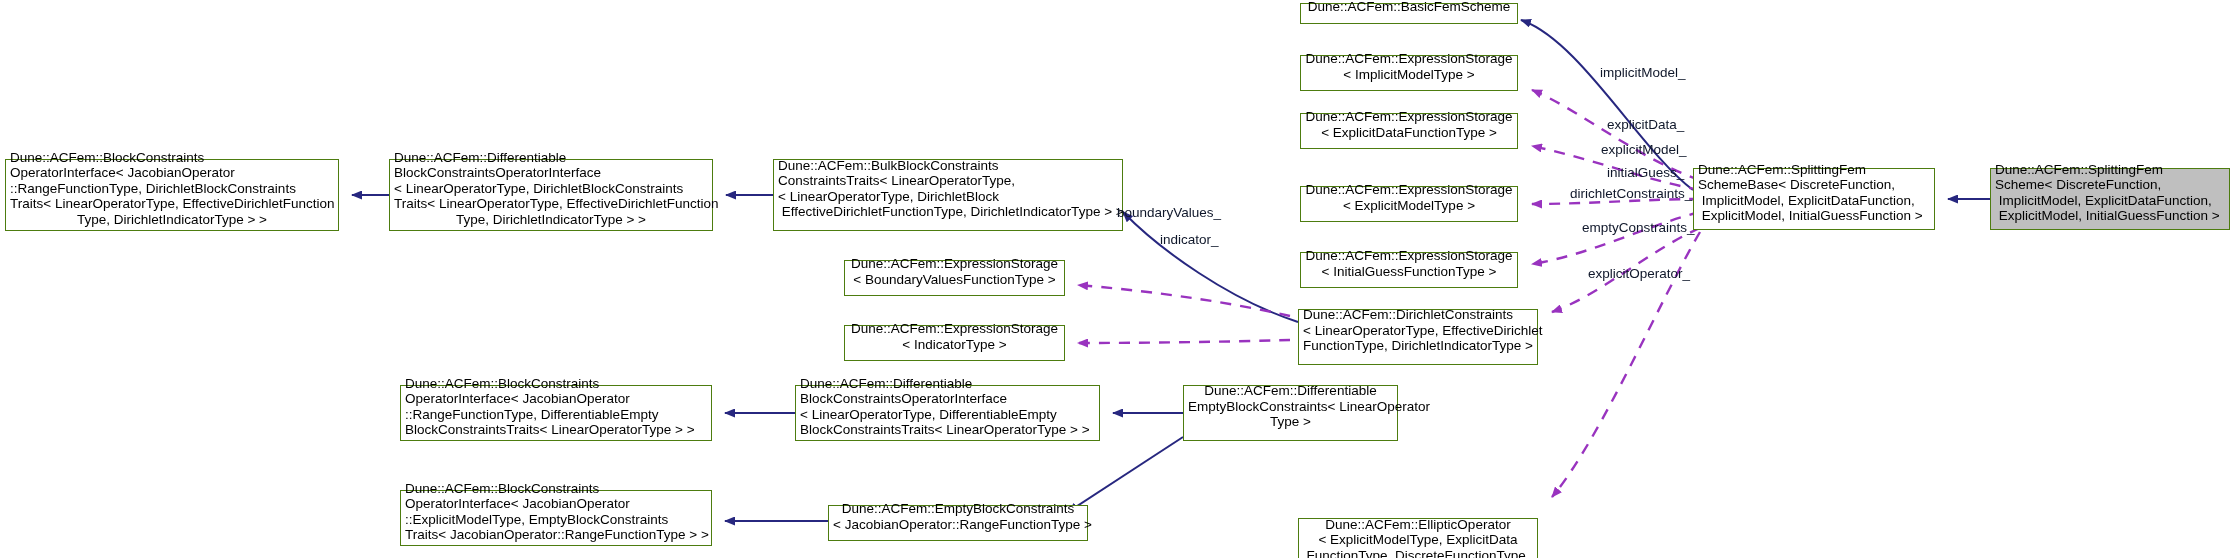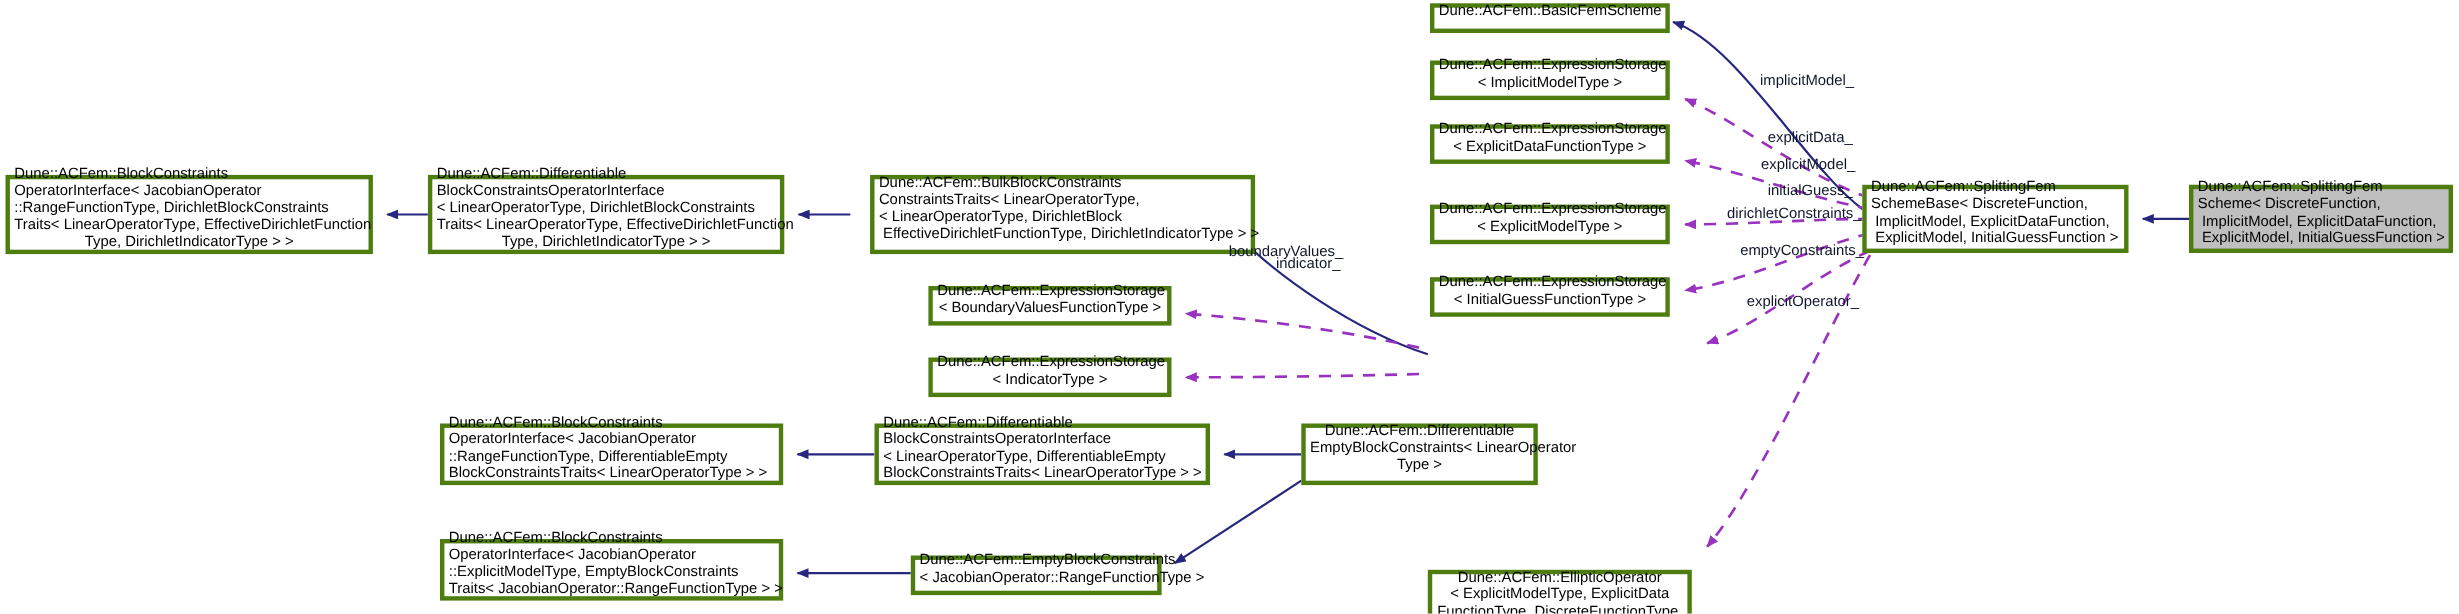--- a/index.html
+++ b/index.html
@@ -19,21 +19,21 @@
     position: absolute;
     left: 0;
     top: 0;
     width: 2235px;
     height: 558px;
     pointer-events: none;
   }
   .node {
     position: absolute;
     box-sizing: border-box;
-    border: 4px solid #4d7c0f;
+    border: 1px solid #4d7c0f;
     background: #ffffff;
     color: #000000;
     font-size: 13.5px;
     line-height: 15.5px;
     text-align: center;
     padding: 3px 4px 16px 4px;
     white-space: pre;
     display: flex;
     flex-direction: column;
     justify-content: center;
@@ -122,37 +122,42 @@
   </div>
 
   <div class="node lefty" style="left:389px; top:159px; width:324px; height:72px;">
     <span class="ln">Dune::ACFem::Differentiable</span>
     <span class="ln">BlockConstraintsOperatorInterface</span>
     <span class="ln">&lt; LinearOperatorType, DirichletBlockConstraints</span>
     <span class="ln">Traits&lt; LinearOperatorType, EffectiveDirichletFunction</span>
     <span class="ln" style="text-align:center">Type, DirichletIndicatorType &gt; &gt;</span>
   </div>
 
-  <div class="node lefty" style="left:773px; top:159px; width:350px; height:72px;margin-left:18px;">
+  <div class="node lefty" style="left:773px; top:159px; width:350px; height:72px;">
     <span class="ln">Dune::ACFem::BulkBlockConstraints</span>
     <span class="ln">ConstraintsTraits&lt; LinearOperatorType,</span>
     <span class="ln">&lt; LinearOperatorType, DirichletBlock</span>
     <span class="ln"> EffectiveDirichletFunctionType, DirichletIndicatorType &gt; &gt;</span>
   </div>
 
   <div class="node" style="left:844px; top:260px; width:221px; height:36px;">
     <span class="ln">Dune::ACFem::ExpressionStorage</span>
     <span class="ln">&lt; BoundaryValuesFunctionType &gt;</span>
   </div>
 
   <div class="node" style="left:844px; top:325px; width:221px; height:36px;">
     <span class="ln">Dune::ACFem::ExpressionStorage</span>
     <span class="ln">&lt; IndicatorType &gt;</span>
   </div>
 
+  <div class="node lefty" style="left:1298px; top:309px; width:240px; height:56px;">
+    <span class="ln">Dune::ACFem::DirichletConstraints</span>
+    <span class="ln">&lt; LinearOperatorType, EffectiveDirichlet</span>
+    <span class="ln">FunctionType, DirichletIndicatorType &gt;</span>
+  </div>
 
   <div class="node" style="left:1300px; top:3px; width:218px; height:21px;">
     <span class="ln">Dune::ACFem::BasicFemScheme</span>
   </div>
 
   <div class="node" style="left:1300px; top:55px; width:218px; height:36px;">
     <span class="ln">Dune::ACFem::ExpressionStorage</span>
     <span class="ln">&lt; ImplicitModelType &gt;</span>
   </div>
 
@@ -205,35 +210,35 @@
     <span class="ln">Type &gt;</span>
   </div>
 
   <div class="node lefty" style="left:400px; top:490px; width:312px; height:56px;">
     <span class="ln">Dune::ACFem::BlockConstraints</span>
     <span class="ln">OperatorInterface&lt; JacobianOperator</span>
     <span class="ln">::ExplicitModelType, EmptyBlockConstraints</span>
     <span class="ln">Traits&lt; JacobianOperator::RangeFunctionType &gt; &gt;</span>
   </div>
 
-  <div class="node" style="left:828px; top:505px; width:228px; height:36px;">
+  <div class="node" style="left:828px; top:505px; width:260px; height:36px;">
     <span class="ln">Dune::ACFem::EmptyBlockConstraints</span>
     <span class="ln">&lt; JacobianOperator::RangeFunctionType &gt;</span>
   </div>
 
   <div class="node" style="left:1298px; top:478px; width:240px; height:72px;margin-top:40px;">
     <span class="ln">Dune::ACFem::EllipticOperator</span>
     <span class="ln">&lt; ExplicitModelType, ExplicitData</span>
     <span class="ln">FunctionType, DiscreteFunctionType,</span>
     <span class="ln">EmptyConstraintsType &gt;</span>
   </div>
 
   <div class="edge-label" style="left:1600px; top:65px;">implicitModel_</div>
   <div class="edge-label" style="left:1607px; top:117px;">explicitData_</div>
   <div class="edge-label" style="left:1601px; top:142px;">explicitModel_</div>
   <div class="edge-label" style="left:1607px; top:165px;">initialGuess_</div>
   <div class="edge-label" style="left:1570px; top:186px;">dirichletConstraints_</div>
   <div class="edge-label" style="left:1582px; top:220px;">emptyConstraints_</div>
   <div class="edge-label" style="left:1588px; top:266px;">explicitOperator_</div>
-  <div class="edge-label" style="left:1117px; top:221px;">boundaryValues_</div>
+  <div class="edge-label" style="left:1117px; top:205px;">boundaryValues_</div>
   <div class="edge-label" style="left:1160px; top:232px;">indicator_</div>
 
 </div>
 
 </body></html>

